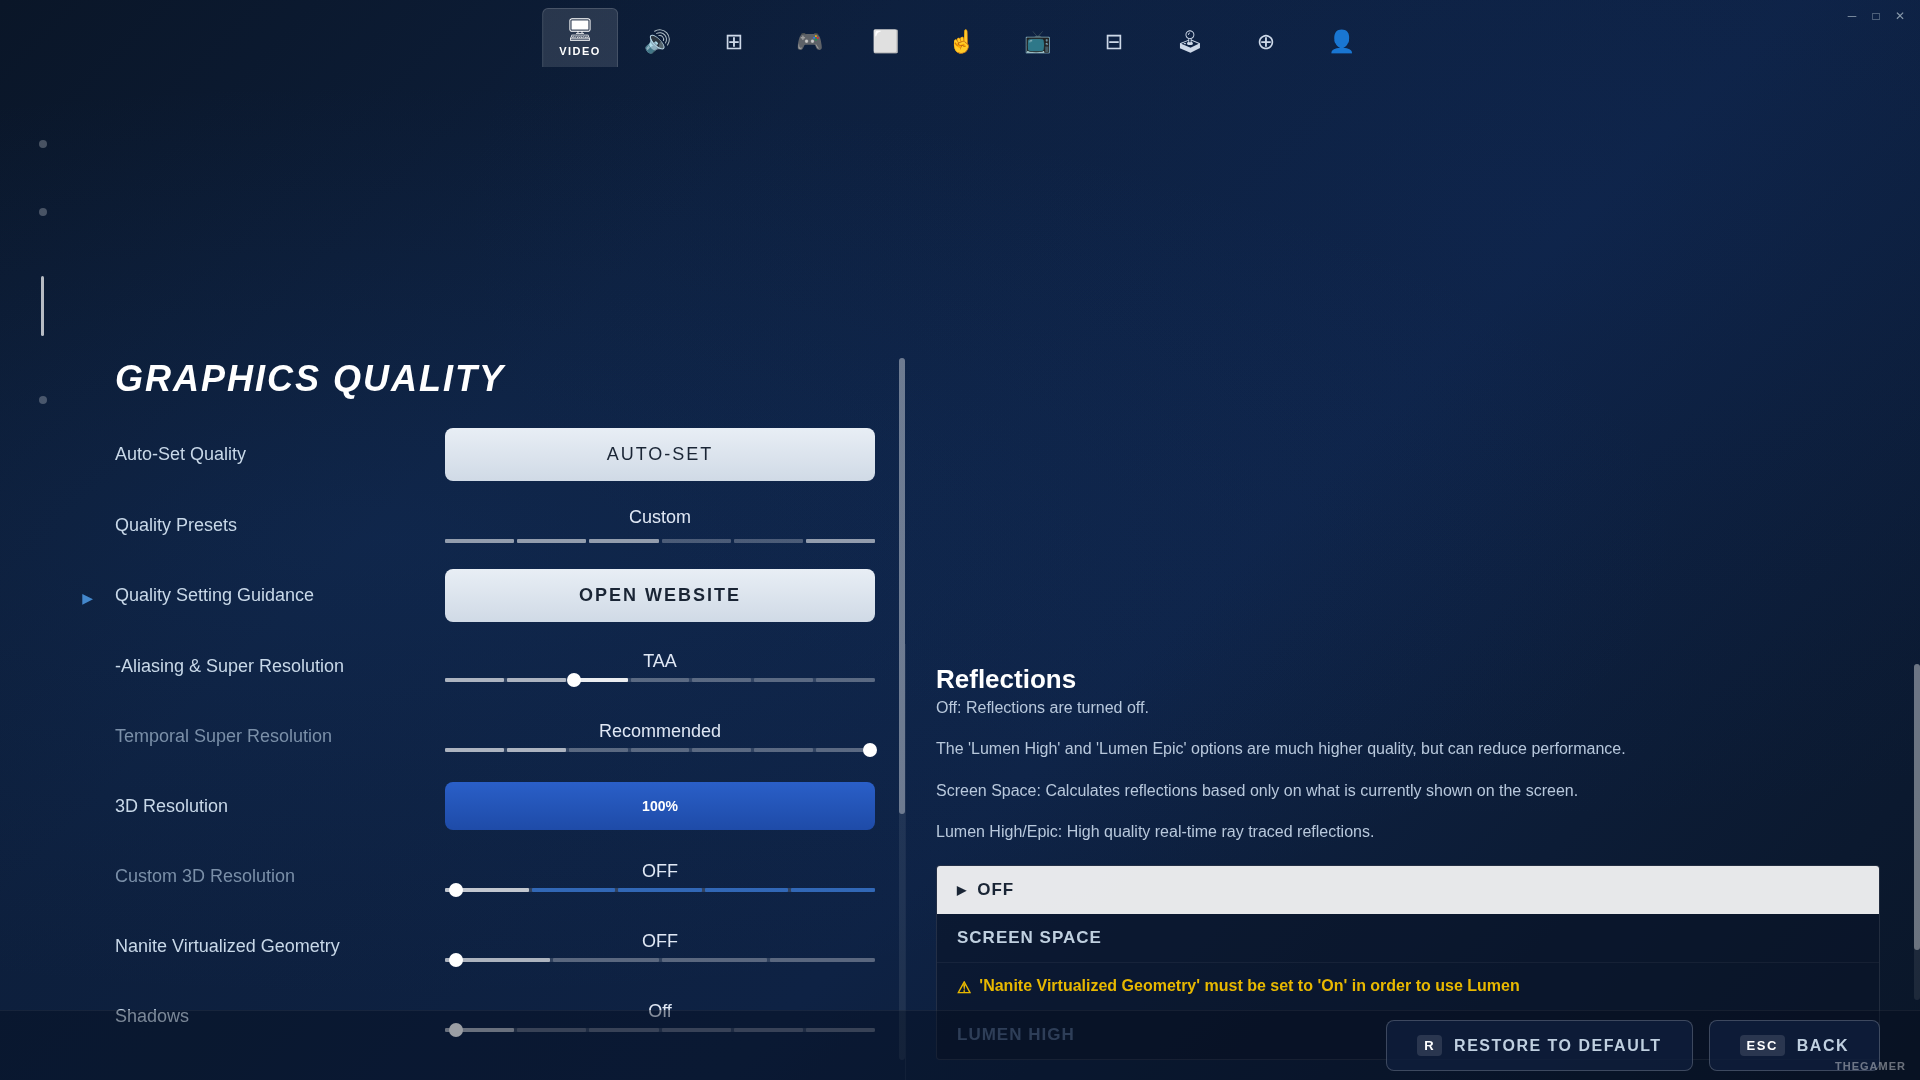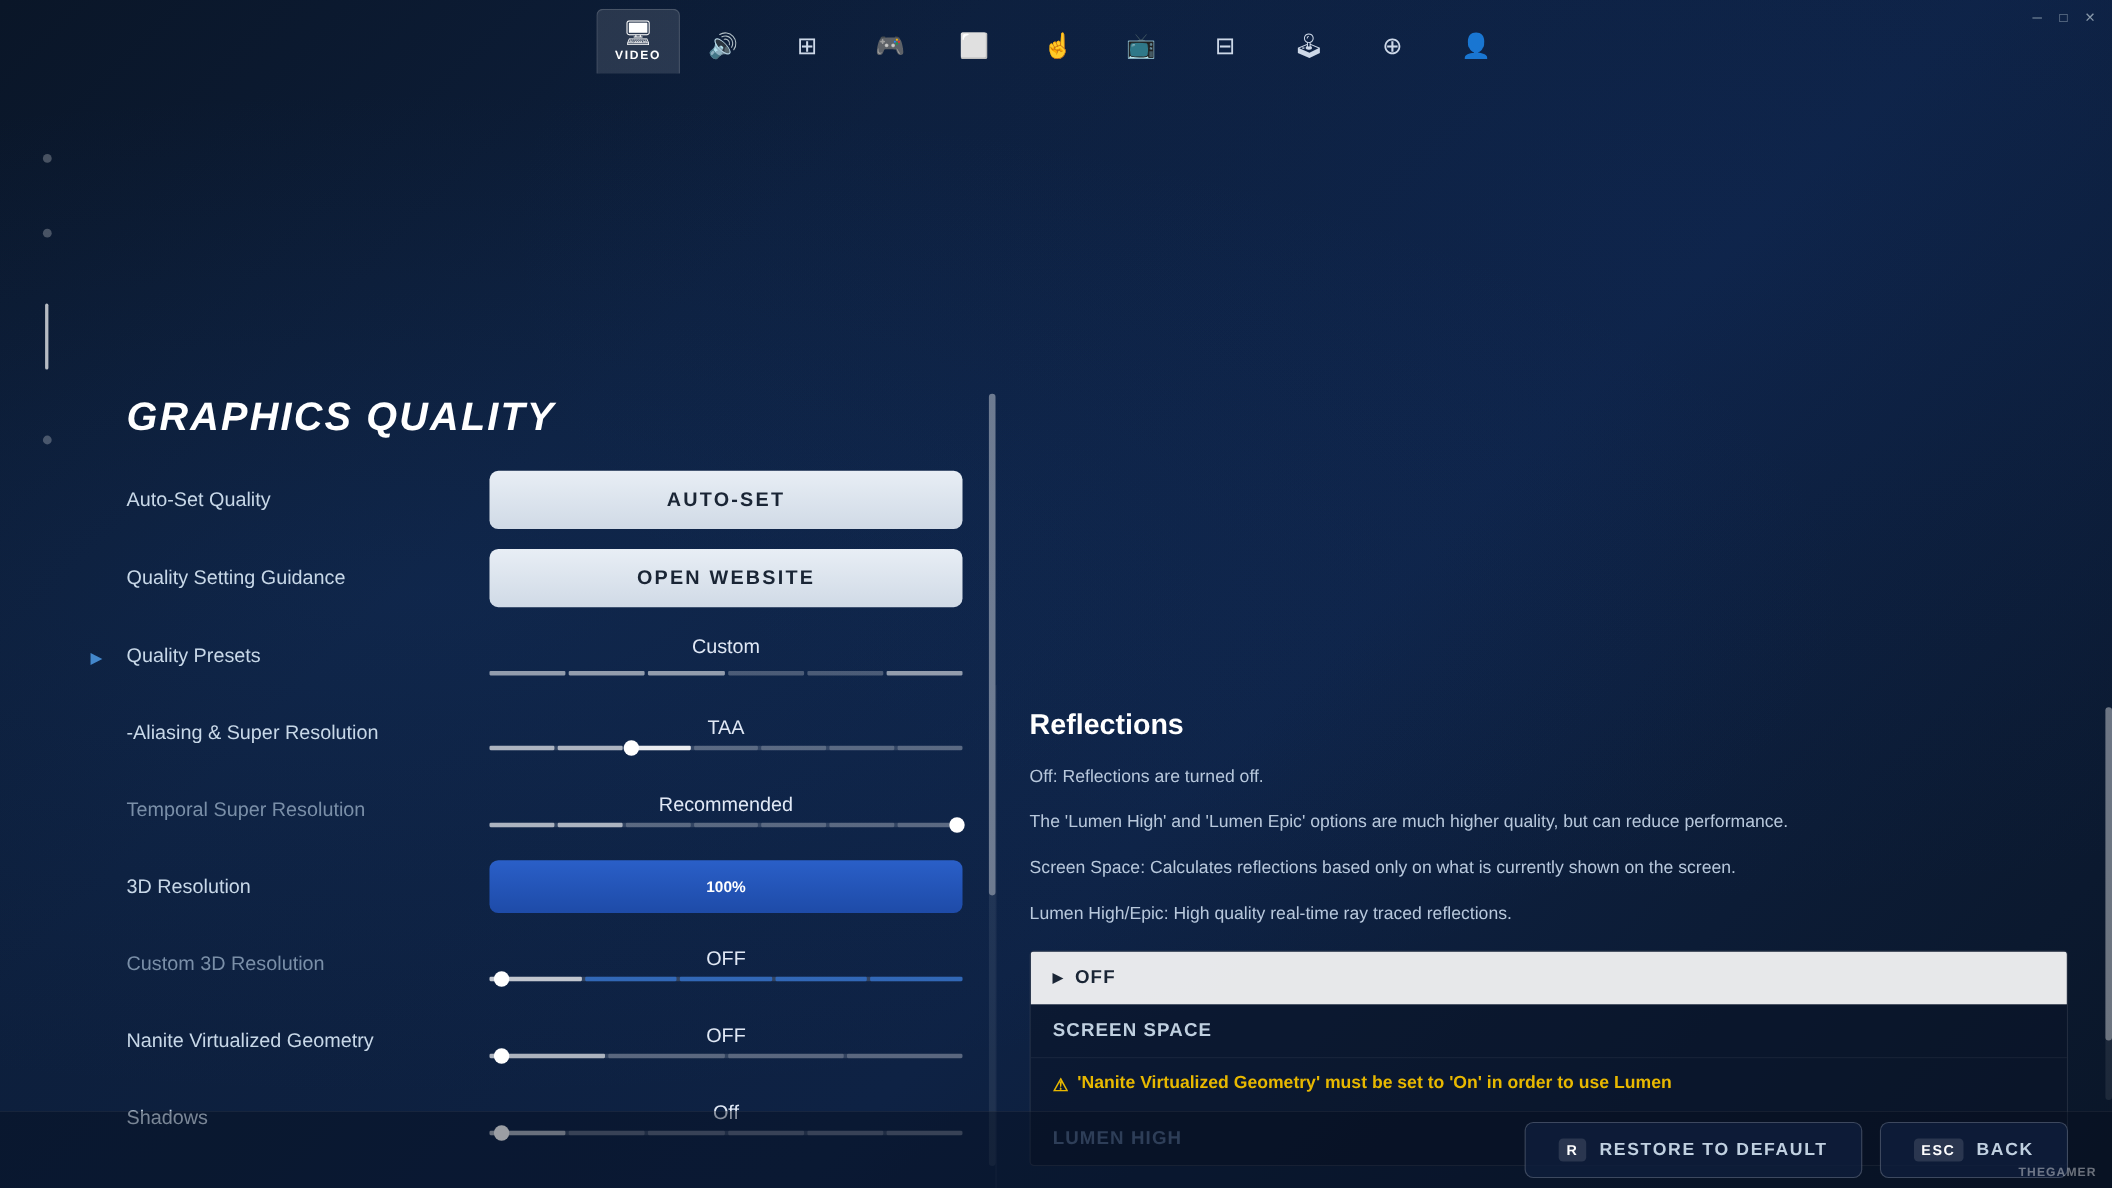--- a/index.html
+++ b/index.html
@@ -210,21 +210,21 @@
       align-items: stretch;
     }
 
     
     .btn-autoset {
       background: linear-gradient(180deg, #e8eef5 0%, #d0dae6 100%);
       border: none;
       border-radius: 8px;
       padding: 16px 40px;
       font-size: 18px;
-      font-weight: 700;
+      font-weight: 400;
       letter-spacing: 2px;
       color: #1a2535;
       cursor: pointer;
       text-transform: uppercase;
       text-align: center;
     }
 
     
     .slider-control {
       display: flex;
@@ -307,21 +307,20 @@
       flex: 1;
       padding: 20px 40px 20px 30px;
       position: relative;
       border-left: 1px solid rgba(255,255,255,0.06);
     }
 
     .help-title {
       font-size: 26px;
       font-weight: 700;
       color: #ffffff;
-      margin-bottom: 20px;
     }
 
     .help-text {
       font-size: 16px;
       line-height: 1.6;
       color: #b8c8dc;
       margin-bottom: 16px;
     }
 
     
@@ -548,48 +547,48 @@
 
     <div class="settings-panel">
       <div class="settings-title">GRAPHICS QUALITY</div>
 
       <div class="setting-row">
         <div class="setting-label">
           <span>Auto-Set Quality</span>
         </div>
         <div class="setting-control">
           <button class="btn-autoset">AUTO-SET</button>
-        </div>
-      </div>
-
-      <div class="setting-row">
-        <div class="setting-label">
-          <span>Quality Setting Guidance</span>
-        </div>
-        <div class="setting-control">
-          <button class="btn-openwebsite">OPEN WEBSITE</button>
         </div>
       </div>
 
       <div class="setting-row">
         <div class="setting-label">
           <span>Quality Presets</span>
         </div>
         <div class="setting-control">
           <div class="preset-slider">
             <div class="slider-value">Custom</div>
             <div class="preset-track">
               <div class="preset-seg" style="background:rgba(255,255,255,0.55)"></div>
               <div class="preset-seg" style="background:rgba(255,255,255,0.55)"></div>
               <div class="preset-seg" style="background:rgba(255,255,255,0.55)"></div>
               <div class="preset-seg" style="background:rgba(255,255,255,0.25)"></div>
               <div class="preset-seg" style="background:rgba(255,255,255,0.25)"></div>
               <div class="preset-seg" style="background:rgba(255,255,255,0.55)"></div>
             </div>
           </div>
+        </div>
+      </div>
+
+      <div class="setting-row">
+        <div class="setting-label">
+          <span>Quality Setting Guidance</span>
+        </div>
+        <div class="setting-control">
+          <button class="btn-openwebsite">OPEN WEBSITE</button>
         </div>
       </div>
 
       <div class="setting-row">
         <div class="setting-label">
           <span>‑Aliasing &amp; Super Resolution</span>
         </div>
         <div class="setting-control">
           <div class="slider-control">
             <div class="slider-value">TAA</div>

